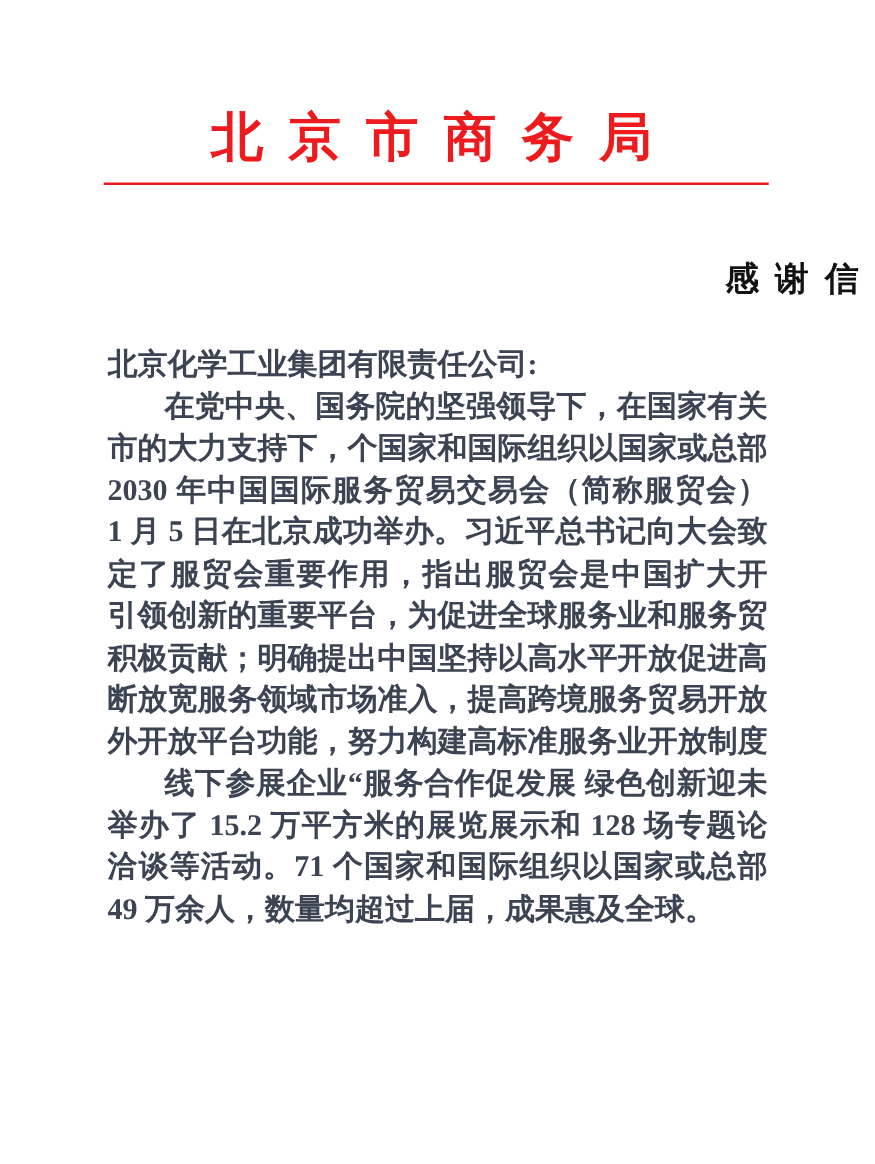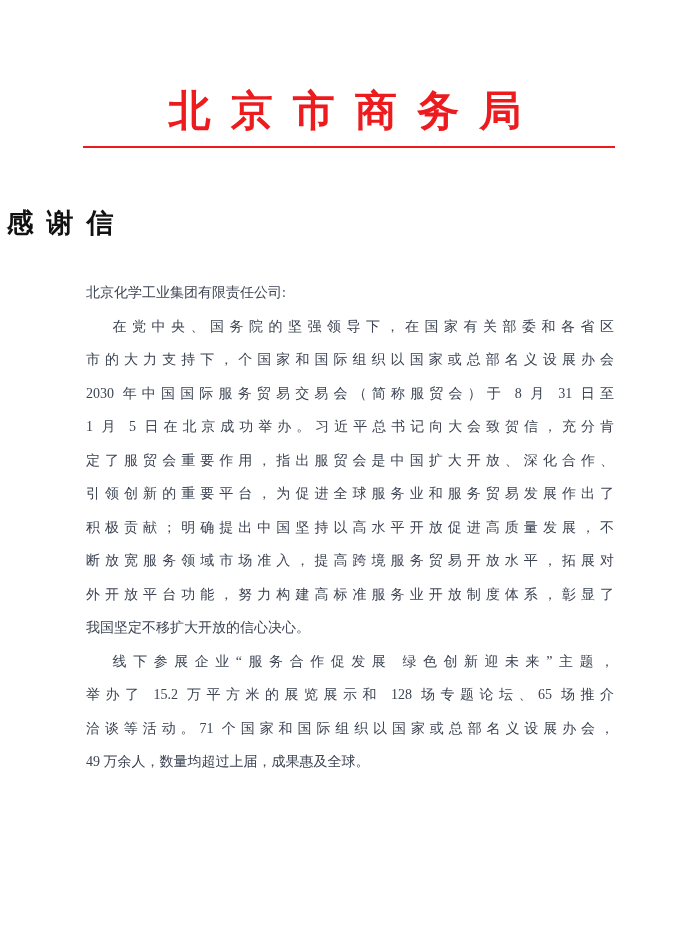--- a/index.html
+++ b/index.html
@@ -34,37 +34,38 @@
     left: 83px;
     width: 532px;
     height: 2px;
     background: var(--accent, #ee1b1e);
   }
   .doc-title {
     position: absolute;
     top: 207px;
     left: 0;
     width: 100%;
-    text-align: left;
+    text-align: right;
     color: #121212;
     font-size: 27px;
     font-weight: bold;
     letter-spacing: 0.48em;
     text-indent: 0.24em;
     line-height: 1.2;
     white-space: nowrap;
   }
   .doc-body {
     position: absolute;
     top: 276px;
     left: 86px;
     width: 528px;
-    font-size: 14px;
+    font-size: 24px;
     line-height: 33.5px;
     color: var(--ink, #3c4352);
+    font-weight: bold;
   }
   .line {
     height: 33.5px;
     overflow: hidden;
     text-align: justify;
     text-align-last: justify;
   }
   .line.last, .line.salutation { text-align-last: left; }
   .line.indent { text-indent: 1.9em; }
 </style>
@@ -80,20 +81,19 @@
     <div id="paragraphs">
         <div class="line indent">在党中央、国务院的坚强领导下，在国家有关部委和各省区</div>
         <div class="line">市的大力支持下，个国家和国际组织以国家或总部名义设展办会</div>
         <div class="line">2030 年中国国际服务贸易交易会（简称服贸会）于 8 月 31 日至</div>
         <div class="line">1 月 5 日在北京成功举办。习近平总书记向大会致贺信，充分肯</div>
         <div class="line">定了服贸会重要作用，指出服贸会是中国扩大开放、深化合作、</div>
         <div class="line">引领创新的重要平台，为促进全球服务业和服务贸易发展作出了</div>
         <div class="line">积极贡献；明确提出中国坚持以高水平开放促进高质量发展，不</div>
         <div class="line">断放宽服务领域市场准入，提高跨境服务贸易开放水平，拓展对</div>
         <div class="line">外开放平台功能，努力构建高标准服务业开放制度体系，彰显了</div>
-        <div class="line last">我国坚定不移扩大开放的信心决心。</div>
         <div class="line indent">线下参展企业“服务合作促发展 绿色创新迎未来”主题，</div>
         <div class="line">举办了 15.2 万平方米的展览展示和 128 场专题论坛、65 场推介</div>
         <div class="line">洽谈等活动。71 个国家和国际组织以国家或总部名义设展办会，</div>
         <div class="line last">49 万余人，数量均超过上届，成果惠及全球。</div>
       </div>
   </div>
 </div>
 
 </body></html>

